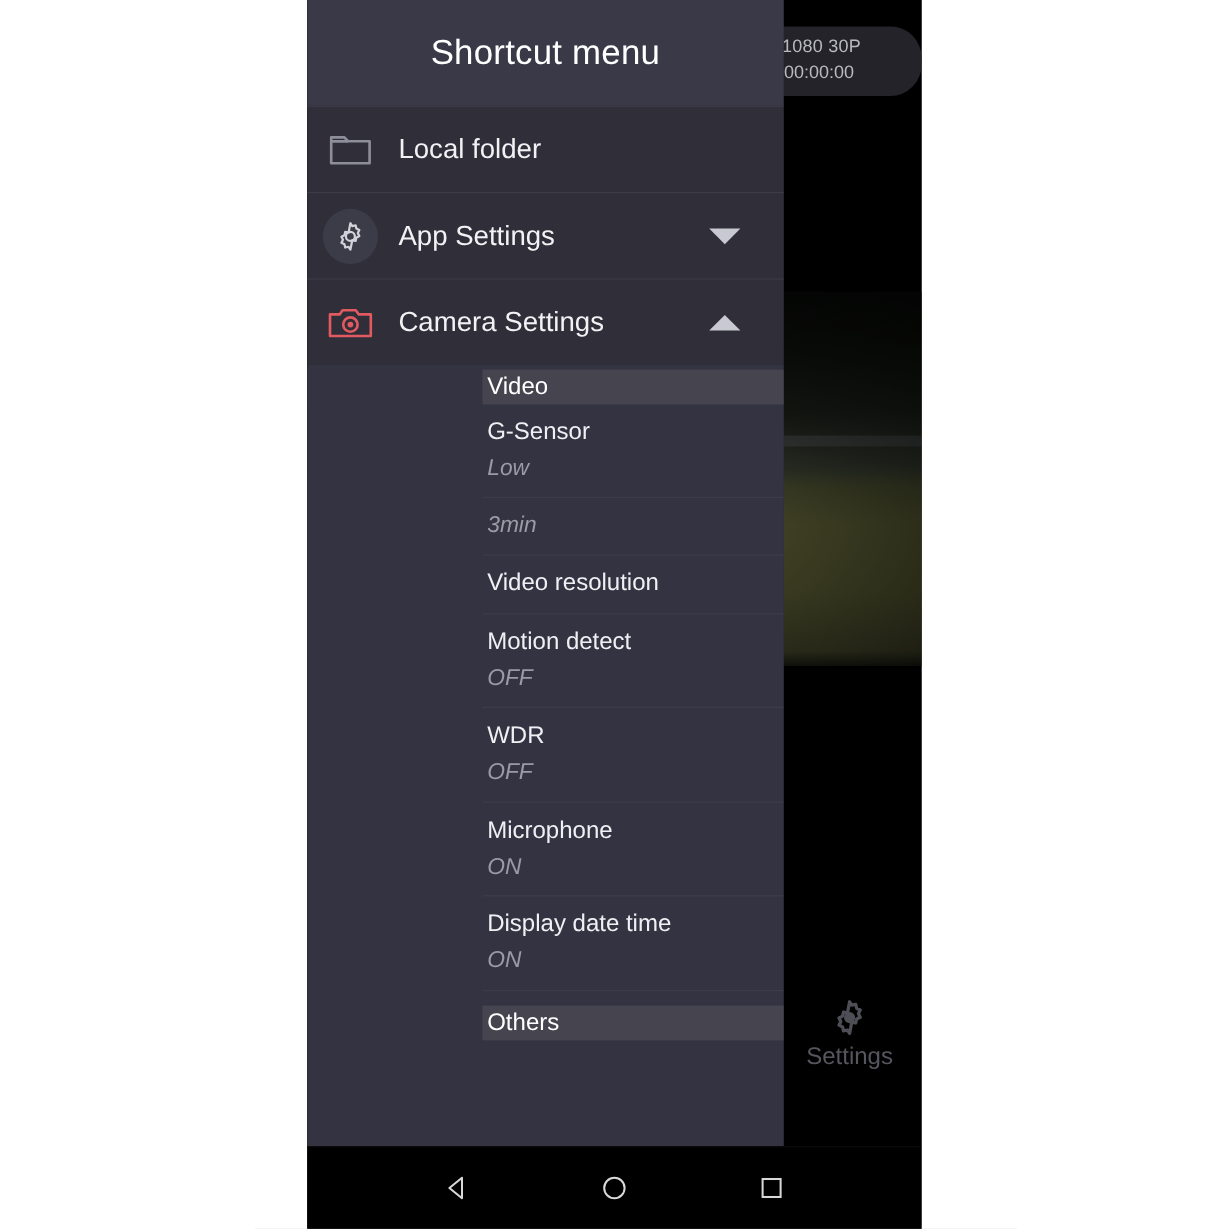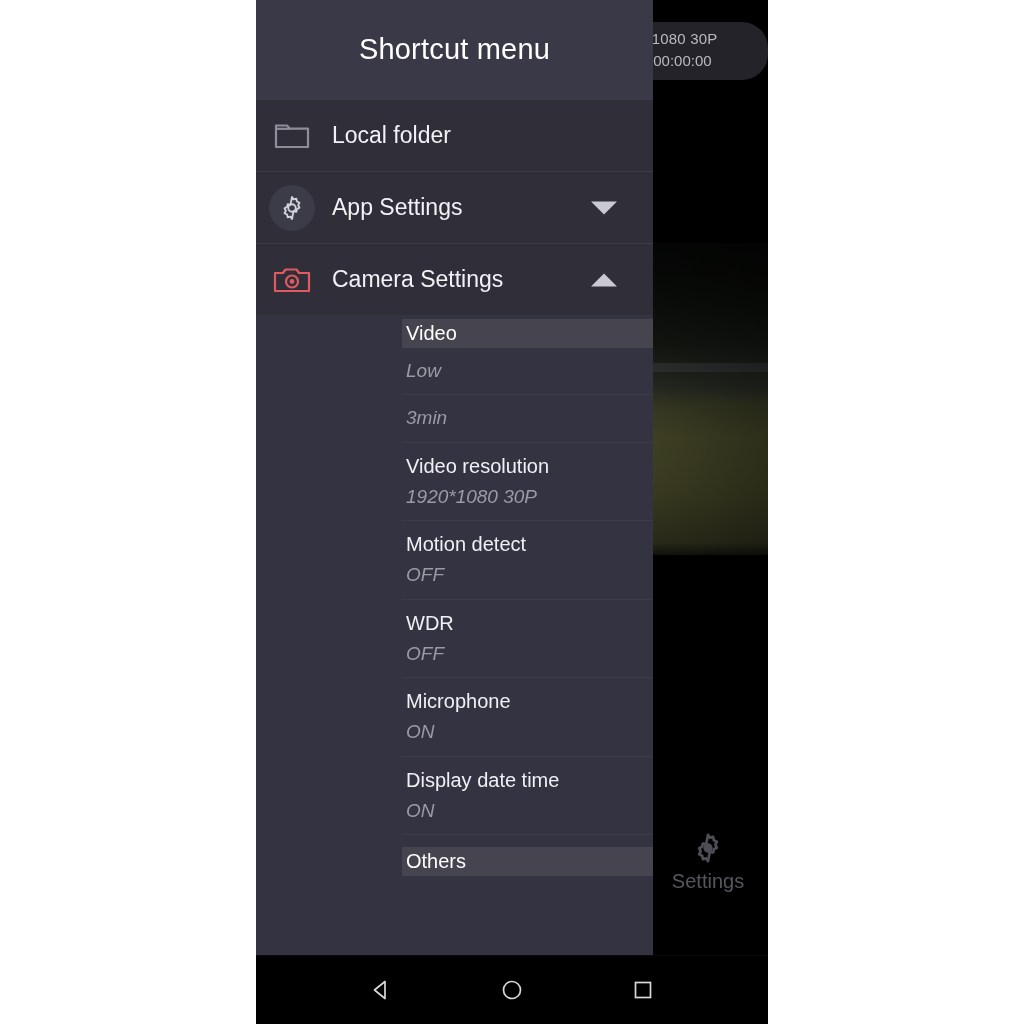--- a/index.html
+++ b/index.html
@@ -96,21 +96,21 @@
   .menu {
     position: absolute;
     left: 0; top: 0;
     width: 397px;
     height: 955px;
     background: #2e2d38;
     display: flex;
     flex-direction: column;
   }
   .menu-title {
-    height: 99px;
+    height: 88px;
     background: #3a3947;
     color: #ffffff;
     font-size: 29px;
     display: flex;
     align-items: center;
     justify-content: center;
     letter-spacing: 0.2px;
   }
   .menu-row {
     height: 72px;
@@ -274,28 +274,28 @@
       <span class="caret up"></span>
     </div>
 
     <div class="settings-list">
 
       <div class="group-head">
         <span>Video</span>
       </div>
 
       <div class="setting-item no-border">
+        <span class="s-name">G-Sensor</span>
         <span class="s-value">Low</span>
       </div>
       <div class="setting-item" style="border-top:1px solid #3d3c4a; border-bottom:none;">
         <span class="s-value">3min</span>
       </div>
       <div class="setting-item" style="border-top:1px solid #3d3c4a; border-bottom:none;">
         <span class="s-name">Video resolution</span>
-        <span class="s-value">1920*1080 30P</span>
       </div>
       <div class="setting-item" style="border-top:1px solid #3d3c4a; border-bottom:none;">
         <span class="s-name">Motion detect</span>
         <span class="s-value">OFF</span>
       </div>
       <div class="setting-item" style="border-top:1px solid #3d3c4a; border-bottom:none;">
         <span class="s-name">WDR</span>
         <span class="s-value">OFF</span>
       </div>
       <div class="setting-item" style="border-top:1px solid #3d3c4a; border-bottom:none;">

